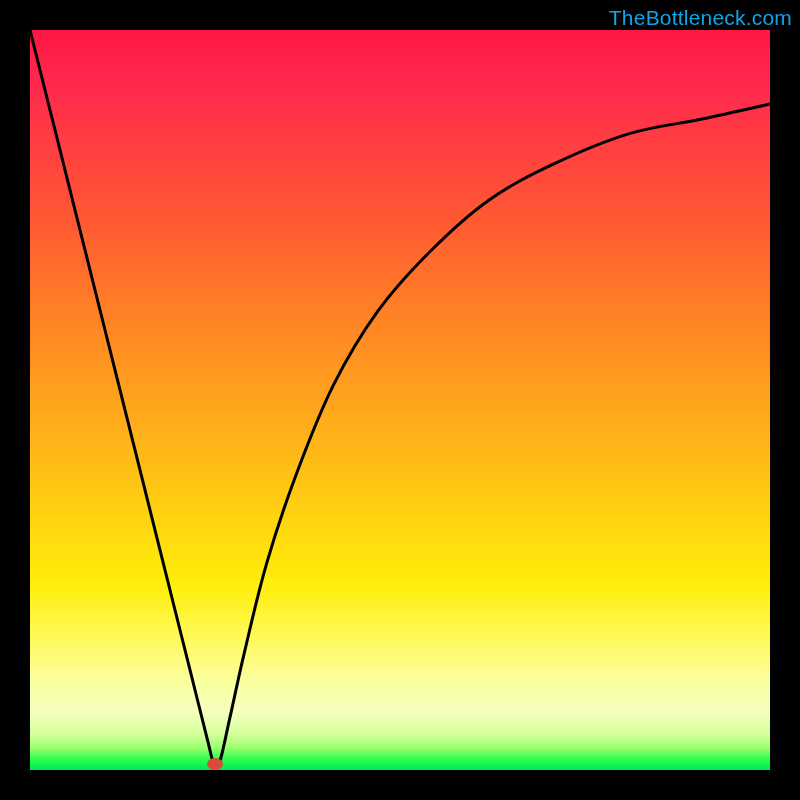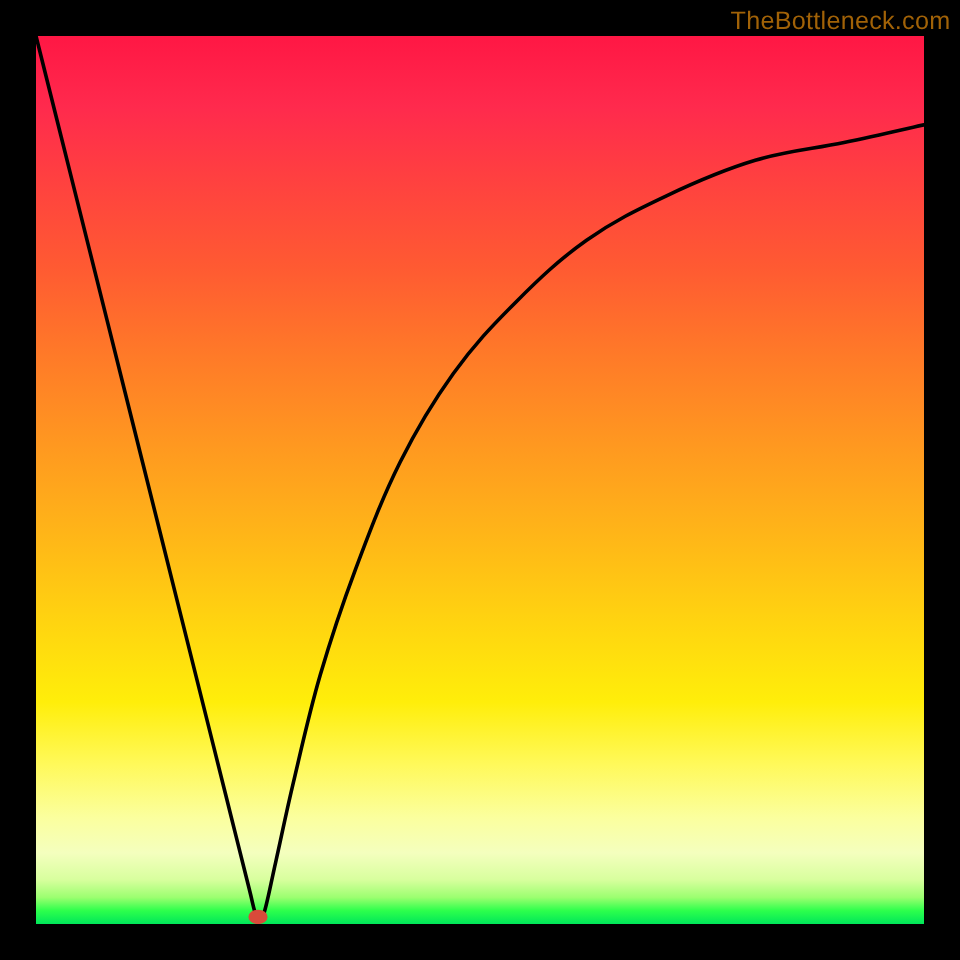--- a/index.html
+++ b/index.html
@@ -48,21 +48,21 @@
     position: absolute;
     left: 0;
     top: 0;
     width: 740px;
     height: 740px;
   }
   .watermark {
     position: absolute;
     top: 6px;
     right: 8px;
-    color: #a16207;
+    color: #0ea5e9;
     font-size: 21px;
     font-weight: 500;
     letter-spacing: 0.2px;
     user-select: none;
   }
   .marker {
     fill: #d94a3a;
   }
 </style>
 </head>

